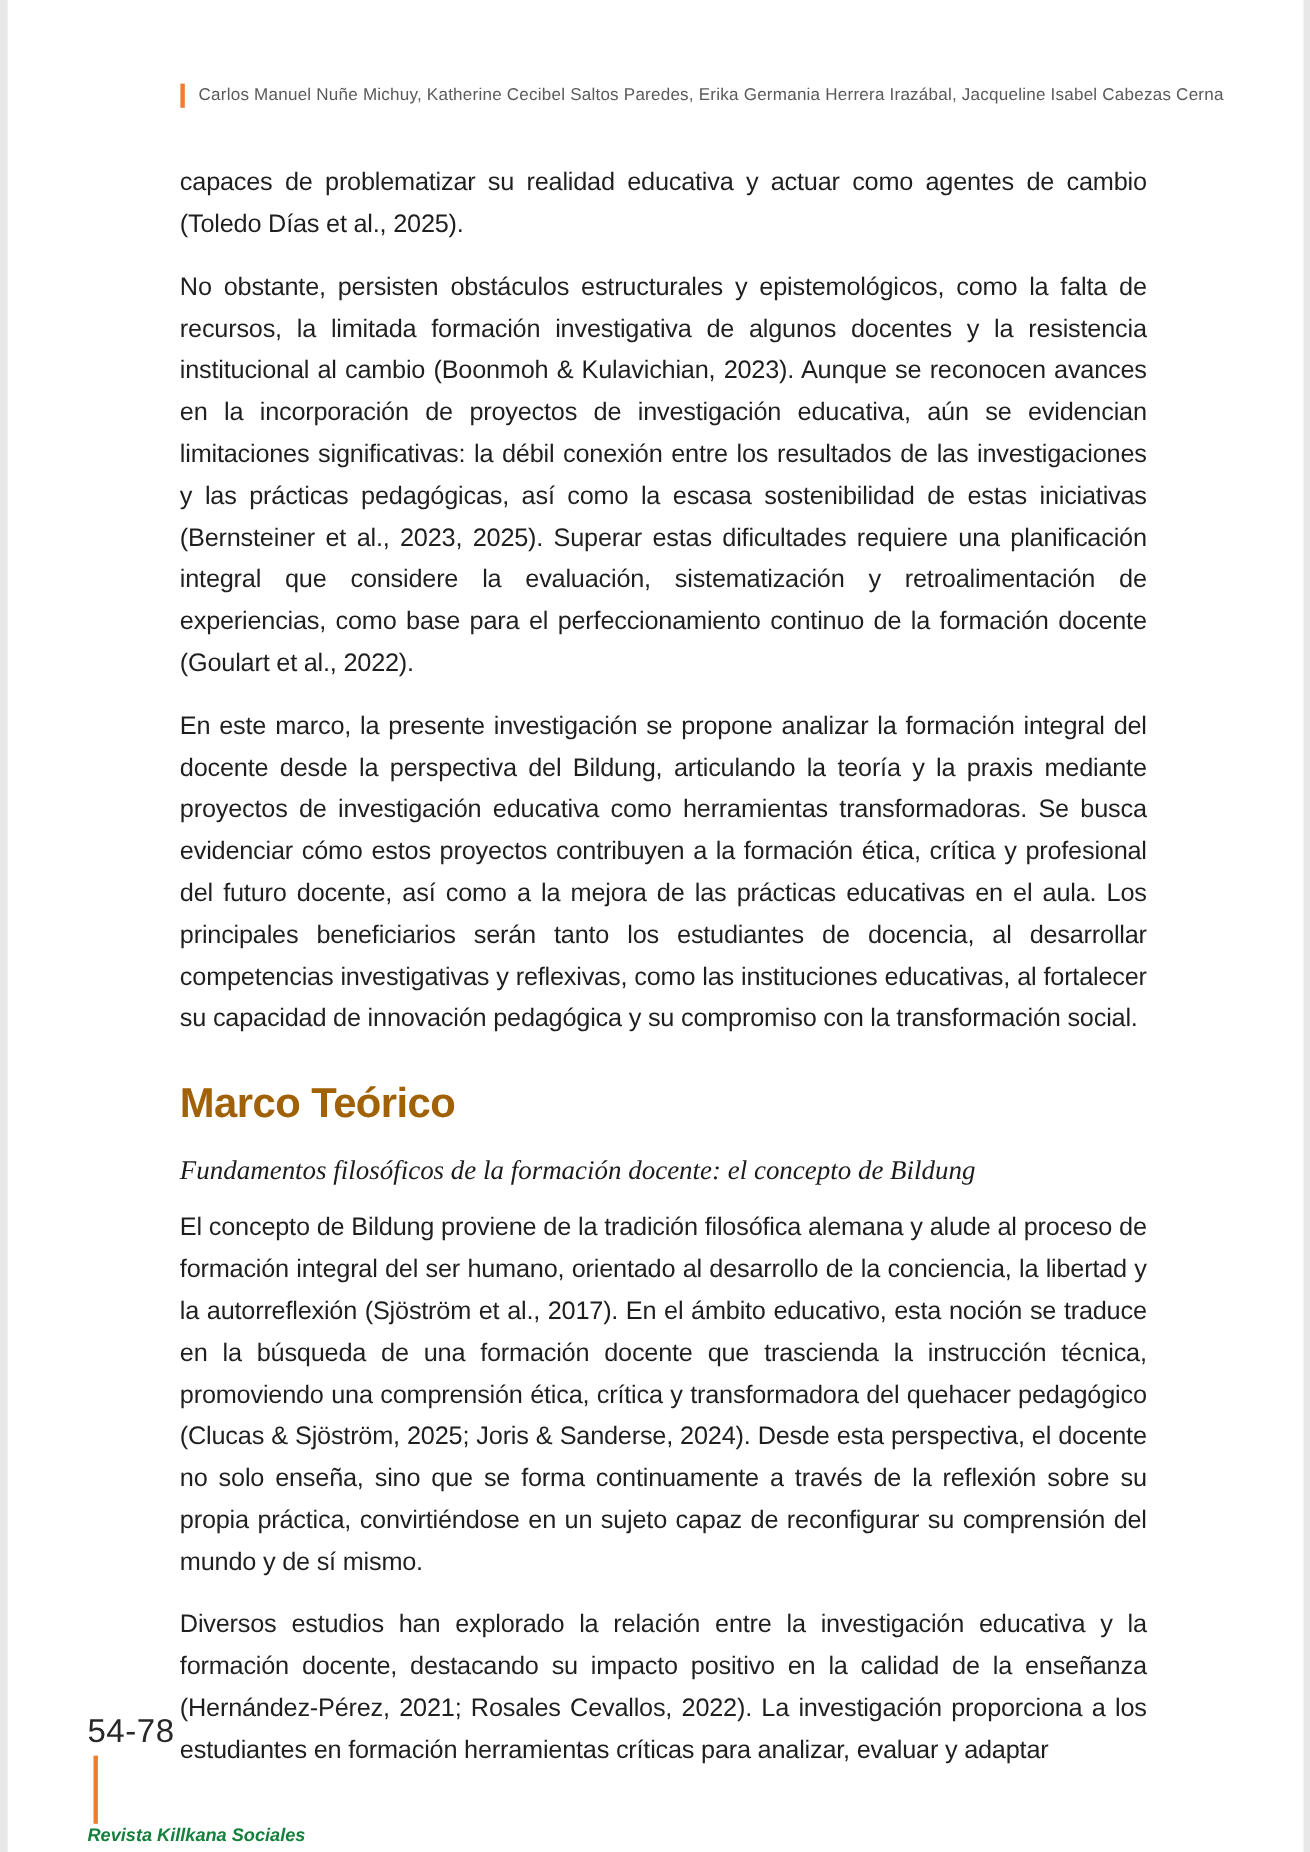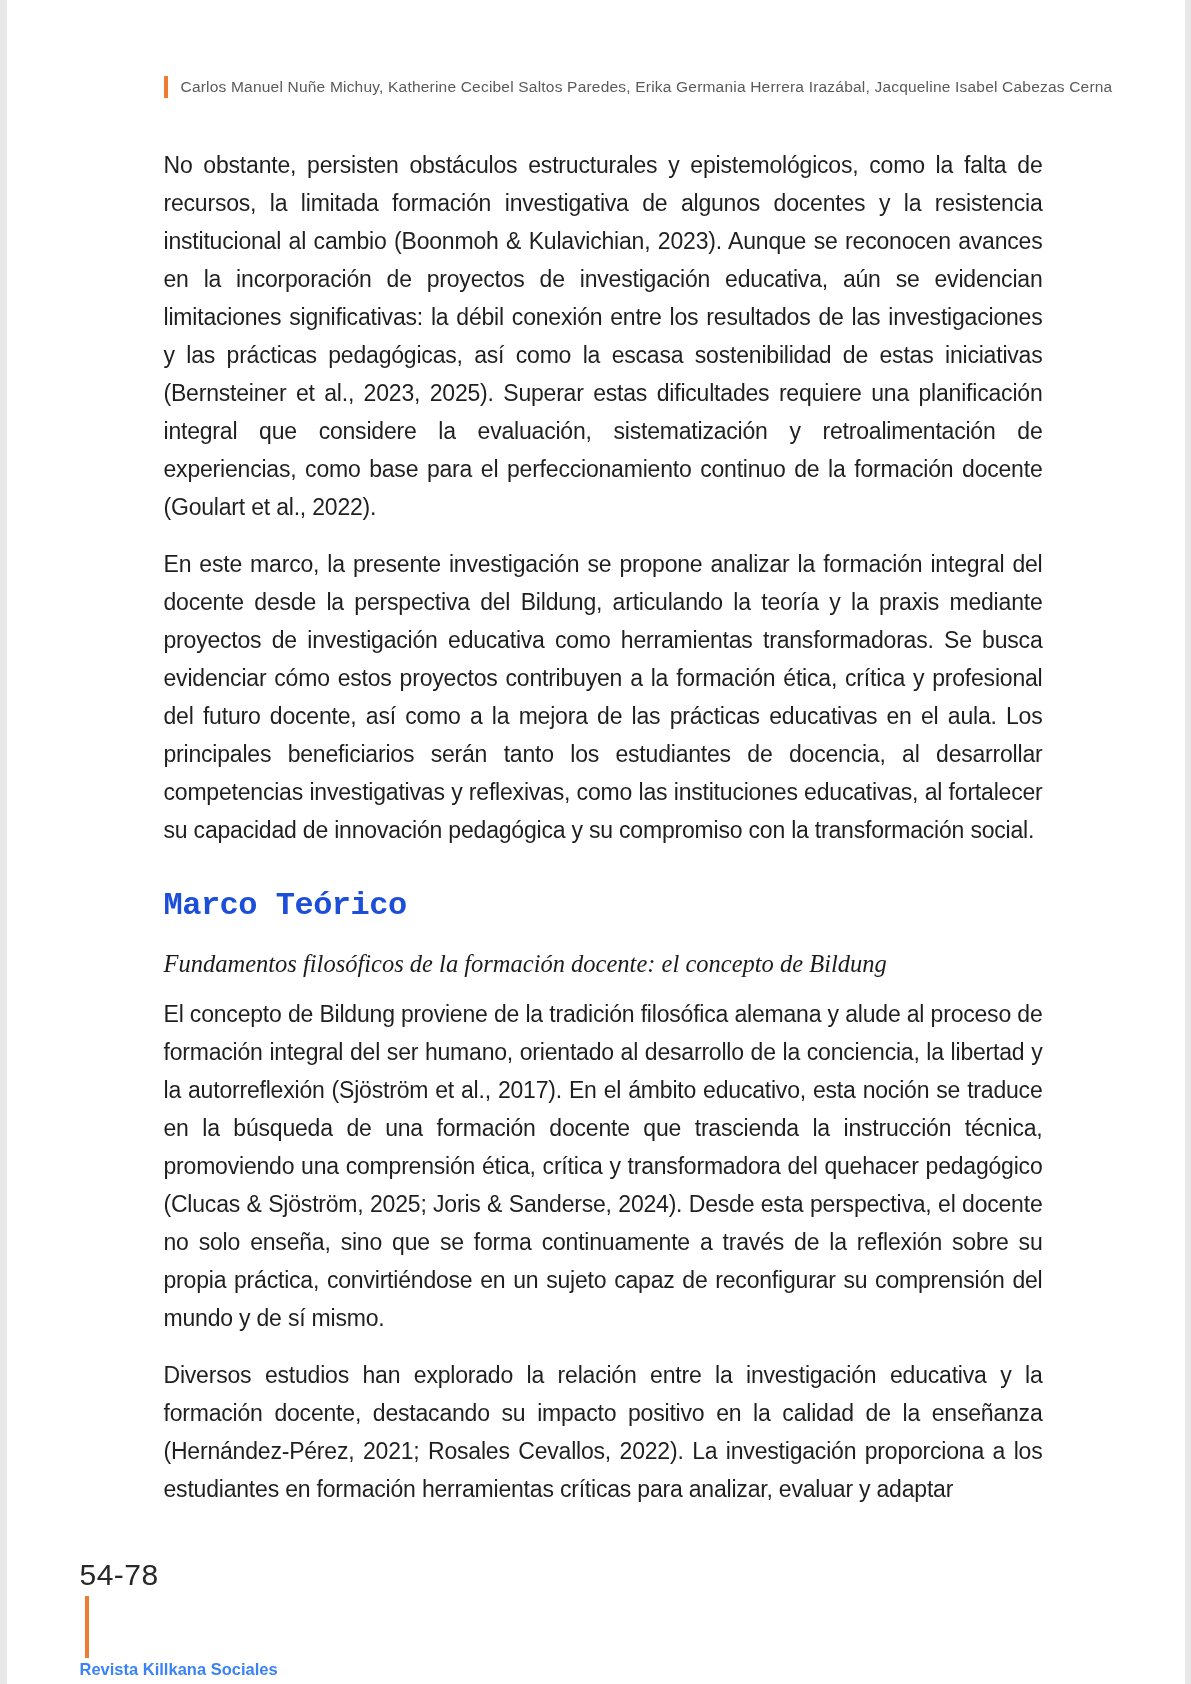--- a/index.html
+++ b/index.html
@@ -44,26 +44,25 @@
     color: #1f1f1f;
   }
   .content p {
     font-size: 23px;
     line-height: 38px;
     text-align: justify;
     margin-bottom: 19px;
     letter-spacing: -0.2px;
   }
   .section-heading {
-    font-size: 32px;
+    font-size: 38px;
     font-weight: bold;
-    color: #1d4ed8;
+    color: #a16207;
     letter-spacing: -0.5px;
     margin: 38px 0 26px 0;
-    font-family: Liberation Mono, monospace;
   }
   .sub-heading {
     font-family: "Liberation Serif", serif;
     font-style: italic;
     font-weight: normal;
     font-size: 24.5px;
     color: #1c1c1c;
     margin: 13px 0 17px 0;
   }
   
@@ -84,24 +83,25 @@
   }
   .footer-accent-bar {
     width: 4px;
     height: 62px;
     background: #EE7D31;
     margin: 4px 17px 0 5px;
     flex: 0 0 auto;
   }
   .footer-meta { padding-top: 2px; }
   .journal-name {
-    color: #3b82f6;
+    color: #15803d;
     font-weight: bold;
     font-size: 16.5px;
     margin-bottom: 5px;
+    font-style: italic;
   }
   .issue-line {
     color: #44546A;
     font-size: 17px;
     margin-bottom: 4px;
   }
   .doi-link {
     color: #a21caf;
     font-size: 17px;
     text-decoration: none;
@@ -112,20 +112,21 @@
 <body>
 
 <div class="page">
 
   <header class="header">
     <span class="accent-bar"></span>
     <span class="authors">Carlos Manuel Nuñe Michuy, Katherine Cecibel Saltos Paredes, Erika Germania Herrera Irazábal, Jacqueline Isabel Cabezas Cerna</span>
   </header>
 
   <main class="content">
+    <p>capaces de problematizar su realidad educativa y actuar como agentes de cambio (Toledo Días et al., 2025).</p>
     <p>No obstante, persisten obstáculos estructurales y epistemológicos, como la falta de recursos, la limitada formación investigativa de algunos docentes y la resistencia institucional al cambio (Boonmoh &amp; Kulavichian, 2023). Aunque se reconocen avances en la incorporación de proyectos de investigación educativa, aún se evidencian limitaciones significativas: la débil conexión entre los resultados de las investigaciones y las prácticas pedagógicas, así como la escasa sostenibilidad de estas iniciativas (Bernsteiner et al., 2023, 2025). Superar estas dificultades requiere una planificación integral que considere la evaluación, sistematización y retroalimentación de experiencias, como base para el perfeccionamiento continuo de la formación docente (Goulart et al., 2022).</p>
     <p>En este marco, la presente investigación se propone analizar la formación integral del docente desde la perspectiva del Bildung, articulando la teoría y la praxis mediante proyectos de investigación educativa como herramientas transformadoras. Se busca evidenciar cómo estos proyectos contribuyen a la formación ética, crítica y profesional del futuro docente, así como a la mejora de las prácticas educativas en el aula. Los principales beneficiarios serán tanto los estudiantes de docencia, al desarrollar competencias investigativas y reflexivas, como las instituciones educativas, al fortalecer su capacidad de innovación pedagógica y su compromiso con la transformación social.</p>
 
     <h1 class="section-heading">Marco Teórico</h1>
 
     <h2 class="sub-heading">Fundamentos filosóficos de la formación docente: el concepto de Bildung</h2>
     <p>El concepto de Bildung proviene de la tradición filosófica alemana y alude al proceso de formación integral del ser humano, orientado al desarrollo de la conciencia, la libertad y la autorreflexión (Sjöström et al., 2017). En el ámbito educativo, esta noción se traduce en la búsqueda de una formación docente que trascienda la instrucción técnica, promoviendo una comprensión ética, crítica y transformadora del quehacer pedagógico (Clucas &amp; Sjöström, 2025; Joris &amp; Sanderse, 2024). Desde esta perspectiva, el docente no solo enseña, sino que se forma continuamente a través de la reflexión sobre su propia práctica, convirtiéndose en un sujeto capaz de reconfigurar su comprensión del mundo y de sí mismo.</p>
 
     <p>Diversos estudios han explorado la relación entre la investigación educativa y la formación docente, destacando su impacto positivo en la calidad de la enseñanza (Hernández-Pérez, 2021; Rosales Cevallos, 2022). La investigación proporciona a los estudiantes en formación herramientas críticas para analizar, evaluar y adaptar</p>
   </main>

